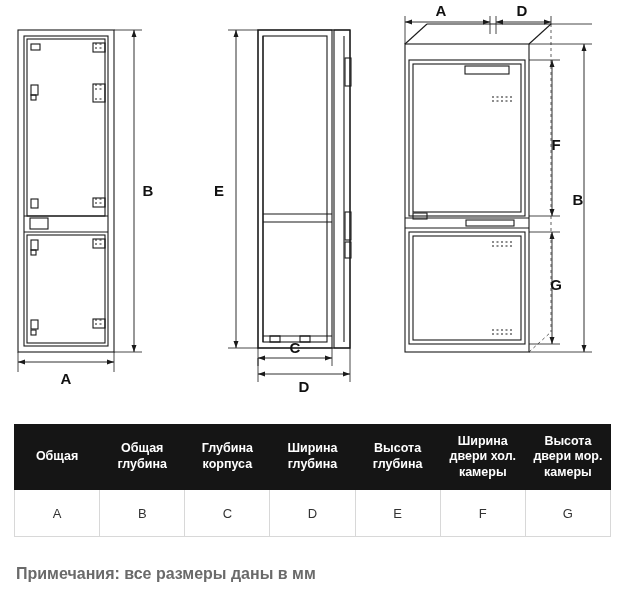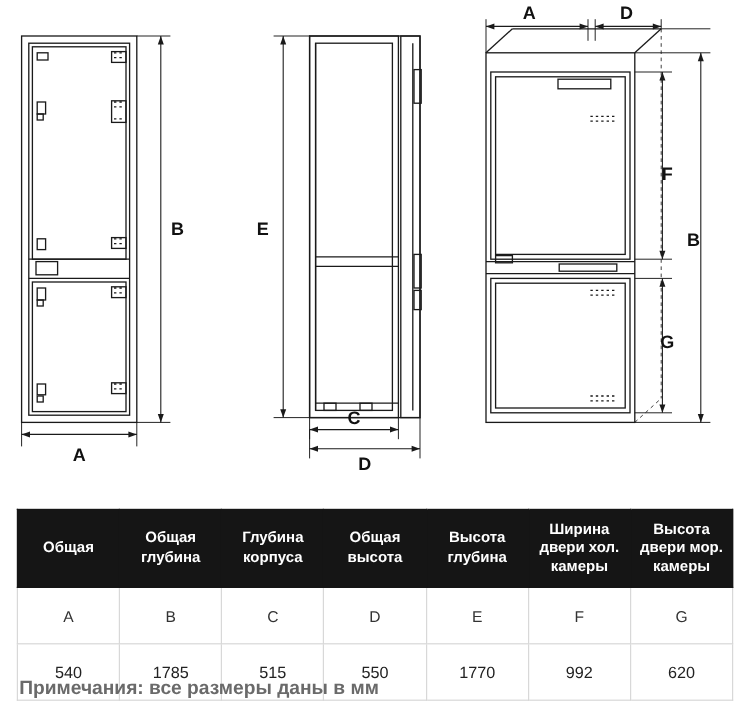--- a/index.html
+++ b/index.html
@@ -241,42 +241,33 @@
   </svg>
 </div>
 
 <div class="table-wrap">
   <table class="dims">
     <thead>
       <tr>
         <th>Общая</th>
         <th>Общая глубина</th>
         <th>Глубина корпуса</th>
-        <th>Общая высота</th>
+        <th>Ширина глубина</th>
         <th>Высота глубина</th>
         <th>Ширина двери хол. камеры</th>
         <th>Высота двери мор. камеры</th>
       </tr>
     </thead>
     <tbody>
       <tr class="letters">
         <td>A</td>
         <td>B</td>
         <td>C</td>
         <td>D</td>
         <td>E</td>
         <td>F</td>
         <td>G</td>
       </tr>
-      <tr class="values">
-        <td>540</td>
-        <td>1785</td>
-        <td>515</td>
-        <td>550</td>
-        <td>1770</td>
-        <td>992</td>
-        <td>620</td>
-      </tr>
     </tbody>
   </table>
 </div>
 
 <div class="note">Примечания: все размеры даны в мм</div>
 
 </body></html>

